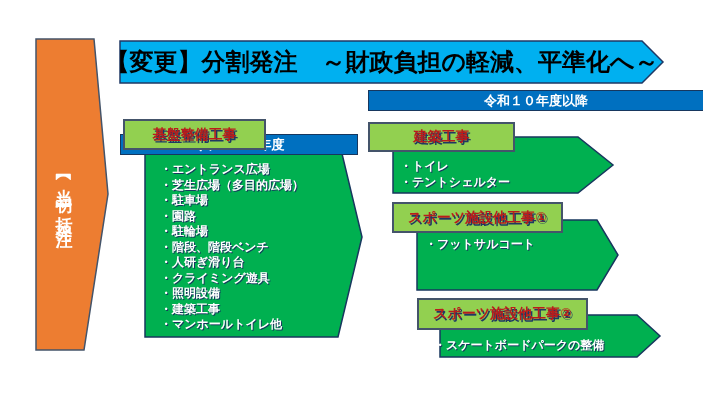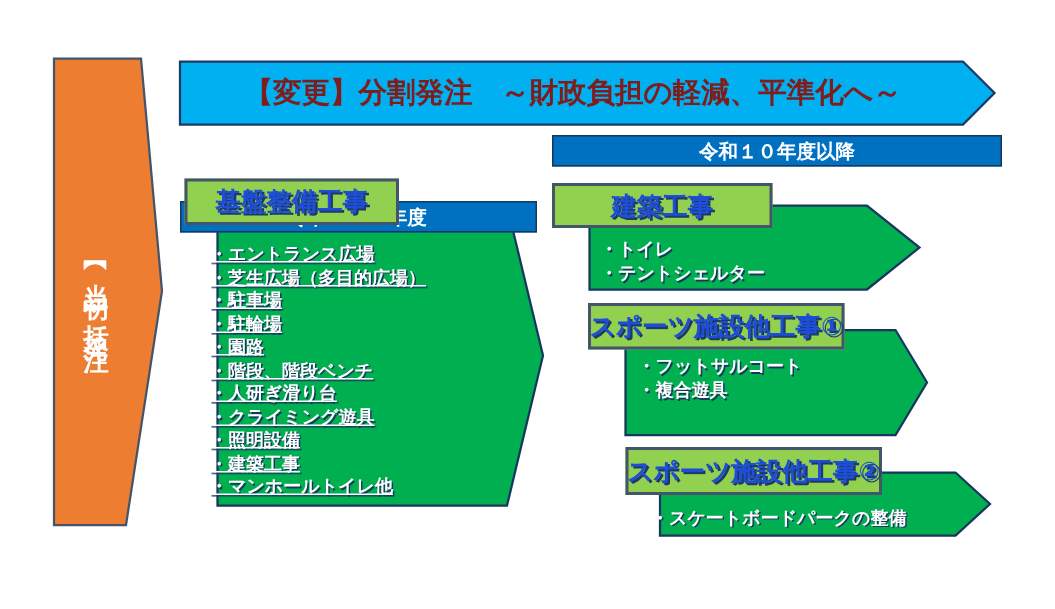--- a/index.html
+++ b/index.html
@@ -33,70 +33,70 @@
     letter-spacing: 7px;
     white-space: nowrap;
   }
 
   
   .banner-text {
     position: absolute;
     left: 120px; top: 41px;
     width: 524px; height: 42px;
     display: flex; align-items: center; justify-content: center;
-    color: #7f1d1d;
+    color: #000000;
     font-weight: bold;
-    font-size: 19px;
+    font-size: 24px;
     white-space: nowrap;
   }
 
   
   .period {
     position: absolute;
     top: 90px; height: 21px;
     background: #0070C0;
     border: 1px solid #17375E;
     display: flex; align-items: center; justify-content: center;
     color: #ffffff;
     font-weight: bold;
     font-size: 13px;
     white-space: nowrap;
   }
   .period-left  { left: 120px; width: 238px; margin-top: 44px; }
-  .period-right { left: 368px; width: 300px; }
+  .period-right { left: 368px; width: 336px; }
 
   
   .glabel {
     position: absolute;
     background: #92D050;
     border: 2px solid #44546A;
     display: flex; align-items: center; justify-content: center;
-    color: #1d4ed8;
+    color: #b91c1c;
     font-weight: bold;
-    font-size: 17px;
+    font-size: 14px;
     text-shadow: 1.5px 1.5px 0 #1F3864;
     white-space: nowrap;
     z-index: 3;
   }
   .glabel-1 { left: 123px; top: 119px; width: 143px; height: 31px; }
   .glabel-2 { left: 368px; top: 122px; width: 147px; height: 30px; }
   .glabel-3 { left: 392px; top: 202px; width: 171px; height: 31px; }
   .glabel-4 { left: 417px; top: 298px; width: 171px; height: 32px; }
 
   
   .glist {
     position: absolute;
     color: #ffffff;
     font-weight: bold;
     font-size: 12px;
     text-shadow: 1px 1px 0 #17375E;
     z-index: 2;
   }
   .glist .list-item { white-space: nowrap; }
-  .glist-1 { left: 140px; top: 162px; line-height: 15.5px; text-decoration: underline; }
+  .glist-1 { left: 160px; top: 162px; line-height: 15.5px; }
   .glist-2 { left: 400px; top: 158px; line-height: 16px; }
   .glist-3 { left: 425px; top: 236px; line-height: 16px; }
   .glist-4 { left: 434px; top: 337px; line-height: 16px; }
 </style>
 </head>
 <body>
 
 <div class="canvas">
 
   <svg class="shapes" viewBox="0 0 703 406">
@@ -123,34 +123,33 @@
 
   <div class="glabel glabel-1">基盤整備工事</div>
   <div class="glabel glabel-2">建築工事</div>
   <div class="glabel glabel-3">スポーツ施設他工事①</div>
   <div class="glabel glabel-4">スポーツ施設他工事②</div>
 
   <div class="glist glist-1">
       <div class="list-item">・エントランス広場</div>
       <div class="list-item">・芝生広場（多目的広場）</div>
       <div class="list-item">・駐車場</div>
+      <div class="list-item">・園路</div>
       <div class="list-item">・駐輪場</div>
-      <div class="list-item">・園路</div>
       <div class="list-item">・階段、階段ベンチ</div>
       <div class="list-item">・人研ぎ滑り台</div>
       <div class="list-item">・クライミング遊具</div>
       <div class="list-item">・照明設備</div>
       <div class="list-item">・建築工事</div>
       <div class="list-item">・マンホールトイレ他</div>
     </div>
   <div class="glist glist-2">
       <div class="list-item">・トイレ</div>
       <div class="list-item">・テントシェルター</div>
     </div>
   <div class="glist glist-3">
       <div class="list-item">・フットサルコート</div>
-      <div class="list-item">・複合遊具</div>
     </div>
   <div class="glist glist-4">
       <div class="list-item">・スケートボードパークの整備</div>
     </div>
 
 </div>
 
 </body></html>

